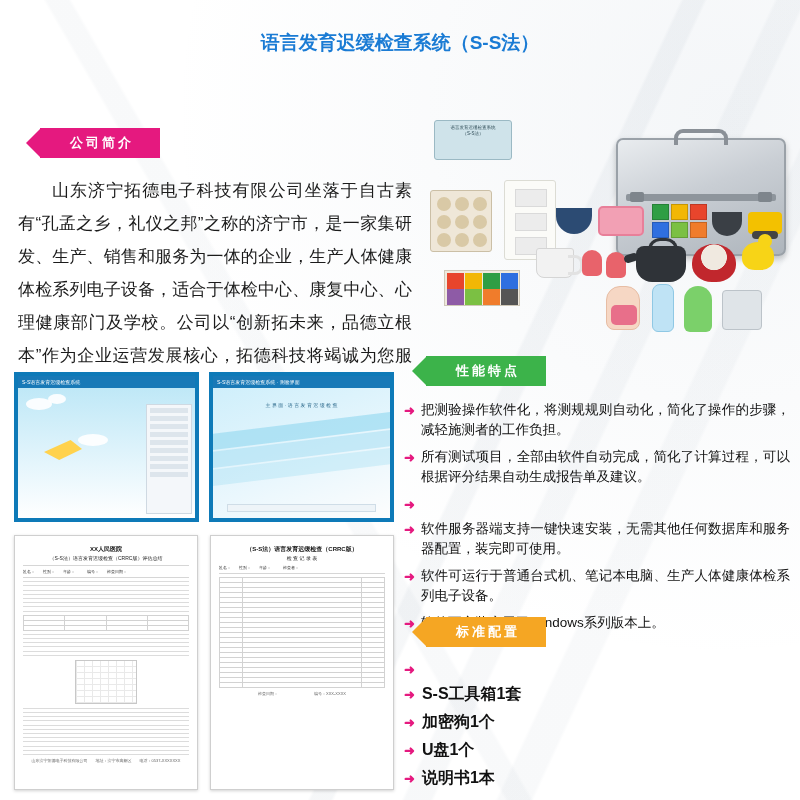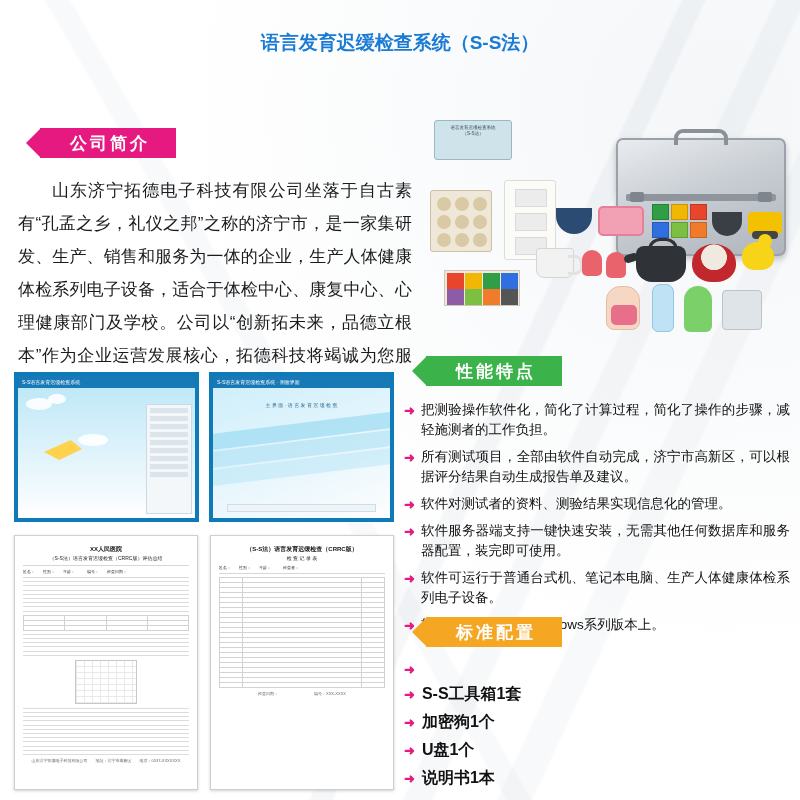--- a/index.html
+++ b/index.html
@@ -31,21 +31,21 @@
   }
   .title-sub {
     margin-top: 12px;
     font-size: 19px; font-weight: bold; color: #1a7bd4;
   }
 
   
   .banner {
     display:inline-flex; align-items:center; height:30px;
     position:relative; padding: 0 26px 0 30px;
-    color:#fff; font-size:17px; font-weight:bold; letter-spacing:3px;
+    color:#fff; font-size:13px; font-weight:bold; letter-spacing:3px;
   }
   .banner::before {
     content:""; position:absolute; left:-14px; top:0;
     width:0; height:0;
     border-top:15px solid transparent; border-bottom:15px solid transparent;
   }
   .banner.pink { background:#e5197f; }
   .banner.pink::before { border-right:15px solid #e5197f; }
   .banner.green { background:#3cb34a; }
   .banner.green::before { border-right:15px solid #3cb34a; }
@@ -476,29 +476,28 @@
   </div>
 </div>
 
 <div class="features">
   <div class="banner-wrap">
     <div class="banner green">性能特点</div>
   </div>
   <div class="feat-list">
     <div class="feat-item">
       <span class="arrow">➜</span>
-      <span class="feat-text">把测验操作软件化，简化了计算过程，简化了操作的步骤，减轻施测者的工作负担。</span>
+      <span class="feat-text">把测验操作软件化，将测规规则自动化，简化了操作的步骤，减轻施测者的工作负担。</span>
     </div>
     <div class="feat-item">
       <span class="arrow">➜</span>
-      <span class="feat-text">所有测试项目，全部由软件自动完成，济宁市高新区，可以根据评分结果自动生成报告单及建议。</span>
+      <span class="feat-text">所有测试项目，全部由软件自动完成，简化了计算过程，可以根据评分结果自动生成报告单及建议。</span>
     </div>
     <div class="feat-item">
       <span class="arrow">➜</span>
-      <span class="feat-text">软件对测试者的资料、测验结果实现信息化的管理。</span>
     </div>
     <div class="feat-item">
       <span class="arrow">➜</span>
       <span class="feat-text">软件服务器端支持一键快速安装，无需其他任何数据库和服务器配置，装完即可使用。</span>
     </div>
     <div class="feat-item">
       <span class="arrow">➜</span>
       <span class="feat-text">软件可运行于普通台式机、笔记本电脑、生产人体健康体检系列电子设备。</span>
     </div>
     <div class="feat-item">

